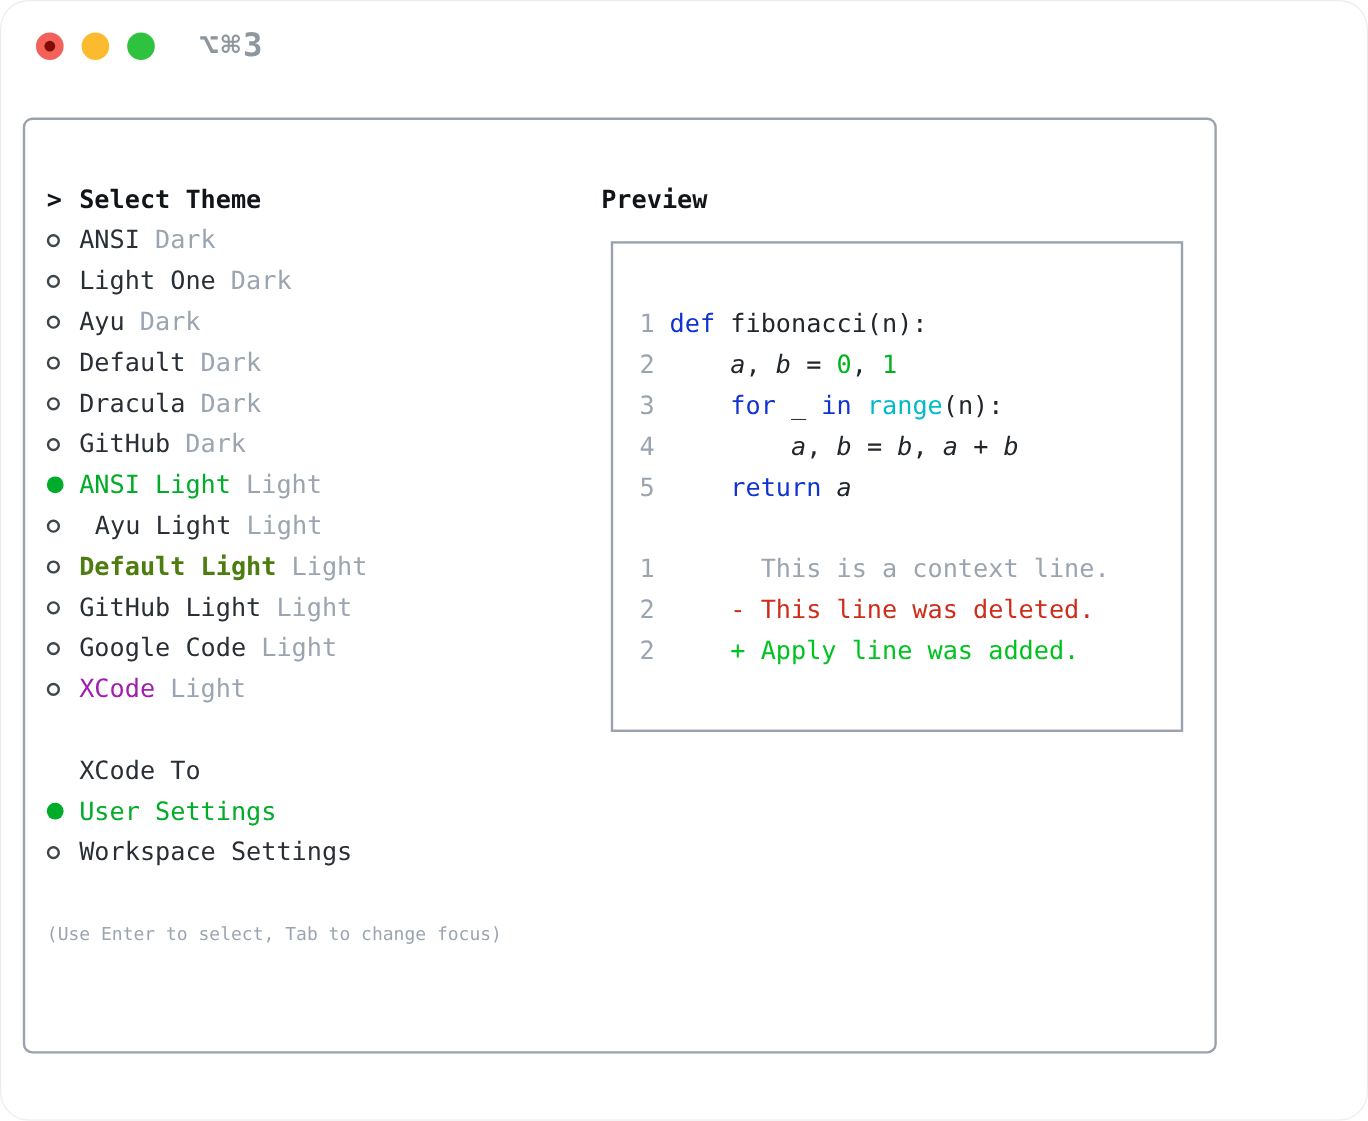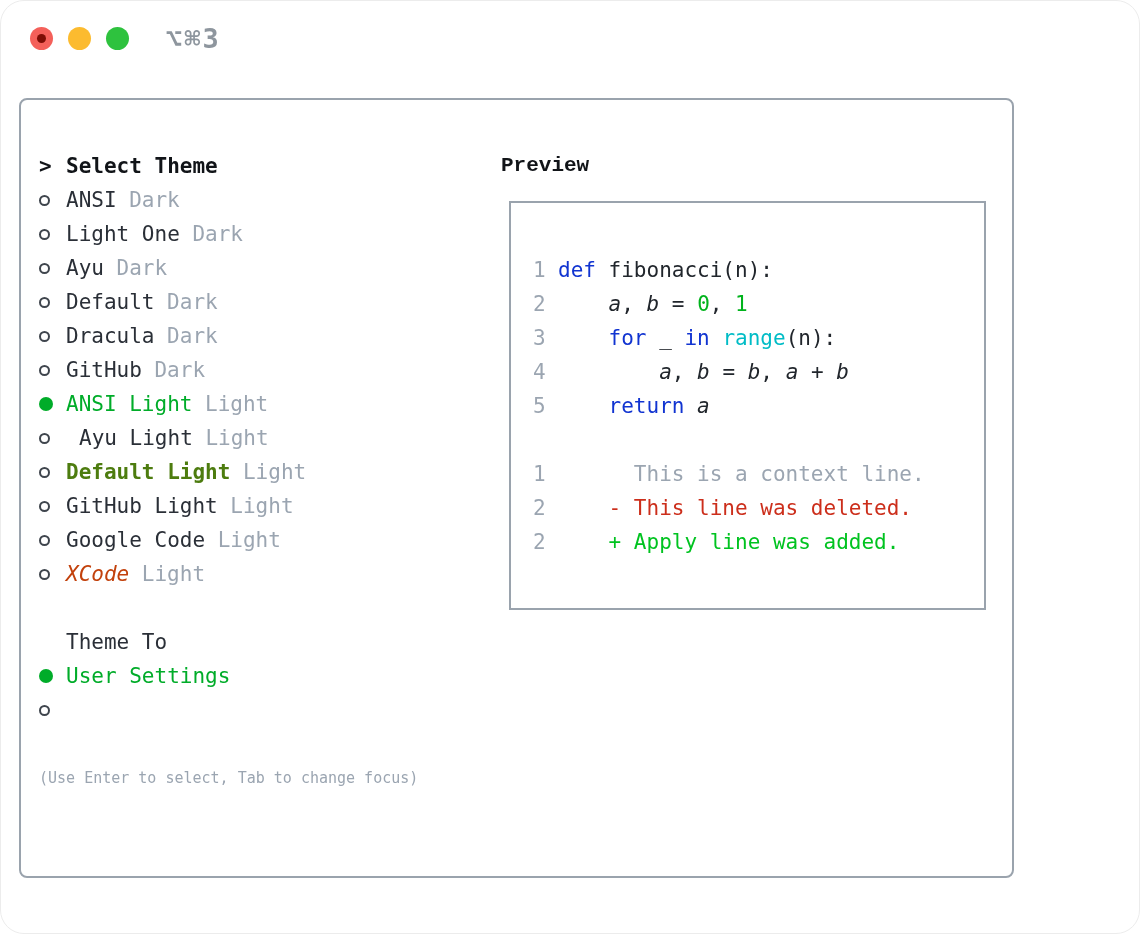--- a/index.html
+++ b/index.html
@@ -93,41 +93,41 @@
           <div class="row"><span class="bullet-col"><span class="radio" style="border-color: rgb(63, 69, 77);"></span></span><span style="color: rgb(42, 47, 55);">Light One</span><span class="t-var" style="color: rgb(155, 165, 177);">Dark</span></div>
           <div class="row"><span class="bullet-col"><span class="radio" style="border-color: rgb(63, 69, 77);"></span></span><span style="color: rgb(42, 47, 55);">Ayu</span><span class="t-var" style="color: rgb(155, 165, 177);">Dark</span></div>
           <div class="row"><span class="bullet-col"><span class="radio" style="border-color: rgb(63, 69, 77);"></span></span><span style="color: rgb(42, 47, 55);">Default</span><span class="t-var" style="color: rgb(155, 165, 177);">Dark</span></div>
           <div class="row"><span class="bullet-col"><span class="radio" style="border-color: rgb(63, 69, 77);"></span></span><span style="color: rgb(42, 47, 55);">Dracula</span><span class="t-var" style="color: rgb(155, 165, 177);">Dark</span></div>
           <div class="row"><span class="bullet-col"><span class="radio" style="border-color: rgb(63, 69, 77);"></span></span><span style="color: rgb(42, 47, 55);">GitHub</span><span class="t-var" style="color: rgb(155, 165, 177);">Dark</span></div>
           <div class="row"><span class="bullet-col"><span class="radio sel" style="background: rgb(0, 172, 41);"></span></span><span style="color: rgb(0, 172, 41);">ANSI Light</span><span class="t-var" style="color: rgb(155, 165, 177);">Light</span></div>
           <div class="row"><span class="bullet-col"><span class="radio" style="border-color: rgb(63, 69, 77);"></span></span><span style="color: rgb(42, 47, 55); margin-left: 13px;">Ayu Light</span><span class="t-var" style="color: rgb(155, 165, 177);">Light</span></div>
           <div class="row"><span class="bullet-col"><span class="radio" style="border-color: rgb(63, 69, 77);"></span></span><span style="color: #4d7c0f; font-weight: bold;">Default Light</span><span class="t-var" style="color: rgb(155, 165, 177);">Light</span></div>
           <div class="row"><span class="bullet-col"><span class="radio" style="border-color: rgb(63, 69, 77);"></span></span><span style="color: rgb(42, 47, 55);">GitHub Light</span><span class="t-var" style="color: rgb(155, 165, 177);">Light</span></div>
           <div class="row"><span class="bullet-col"><span class="radio" style="border-color: rgb(63, 69, 77);"></span></span><span style="color: rgb(42, 47, 55);">Google Code</span><span class="t-var" style="color: rgb(155, 165, 177);">Light</span></div>
-          <div class="row"><span class="bullet-col"><span class="radio" style="border-color: rgb(63, 69, 77);"></span></span><span style="color: #c2410c; font-style: italic;">XCode</span><span class="t-var" style="color: rgb(155, 165, 177);">Light</span></div>
+          <div class="row"><span class="bullet-col"><span class="radio" style="border-color: rgb(63, 69, 77);"></span></span><span style="color: #a21caf;">XCode</span><span class="t-var" style="color: rgb(155, 165, 177);">Light</span></div>
         </div>
 
       <div class="spacer"></div>
 
       <div class="row">
         <span class="bullet-col"></span>
-        <span>Theme To</span>
+        <span>XCode To</span>
       </div>
 
       <div id="apply-list">
           <div class="row"><span class="bullet-col"><span class="radio sel" style="background: rgb(0, 172, 41);"></span></span><span style="color: rgb(0, 172, 41);">User Settings</span></div>
-          <div class="row"><span class="bullet-col"><span class="radio" style="border-color: rgb(63, 69, 77);"></span></span></div>
+          <div class="row"><span class="bullet-col"><span class="radio" style="border-color: rgb(63, 69, 77);"></span></span><span style="color: rgb(42, 47, 55);">Workspace Settings</span></div>
         </div>
 
       <div class="spacer"></div>
 
       <p class="help" style="color: rgb(155, 165, 177);">(Use Enter to select, Tab to change focus)</p>
     </div>
 
-    <div class="preview-hdr" style="color: rgb(17, 20, 24); font-family: Liberation Mono, monospace;">Preview</div>
+    <div class="preview-hdr" style="color: rgb(17, 20, 24);">Preview</div>
 
     <div class="preview-box" id="preview-box" style="border-color: rgb(154, 163, 173);">
         <div class="crow">
           <span class="lnum" style="color: rgb(155, 165, 177);">1</span>
           <span class="lcontent"><span style="color: rgb(17, 52, 209);">def</span><span style="color: rgb(33, 38, 44);"> fibonacci(n):</span></span>
         </div>
         <div class="crow">
           <span class="lnum" style="color: rgb(155, 165, 177);">2</span>
           <span class="lcontent"><span style="color: rgb(33, 38, 44);">    </span><span class="ital" style="color: rgb(33, 38, 44);">a</span><span style="color: rgb(33, 38, 44);">, </span><span class="ital" style="color: rgb(33, 38, 44);">b</span><span style="color: rgb(33, 38, 44);"> = </span><span style="color: rgb(0, 179, 28);">0</span><span style="color: rgb(33, 38, 44);">, </span><span style="color: rgb(0, 179, 28);">1</span></span>
         </div>

